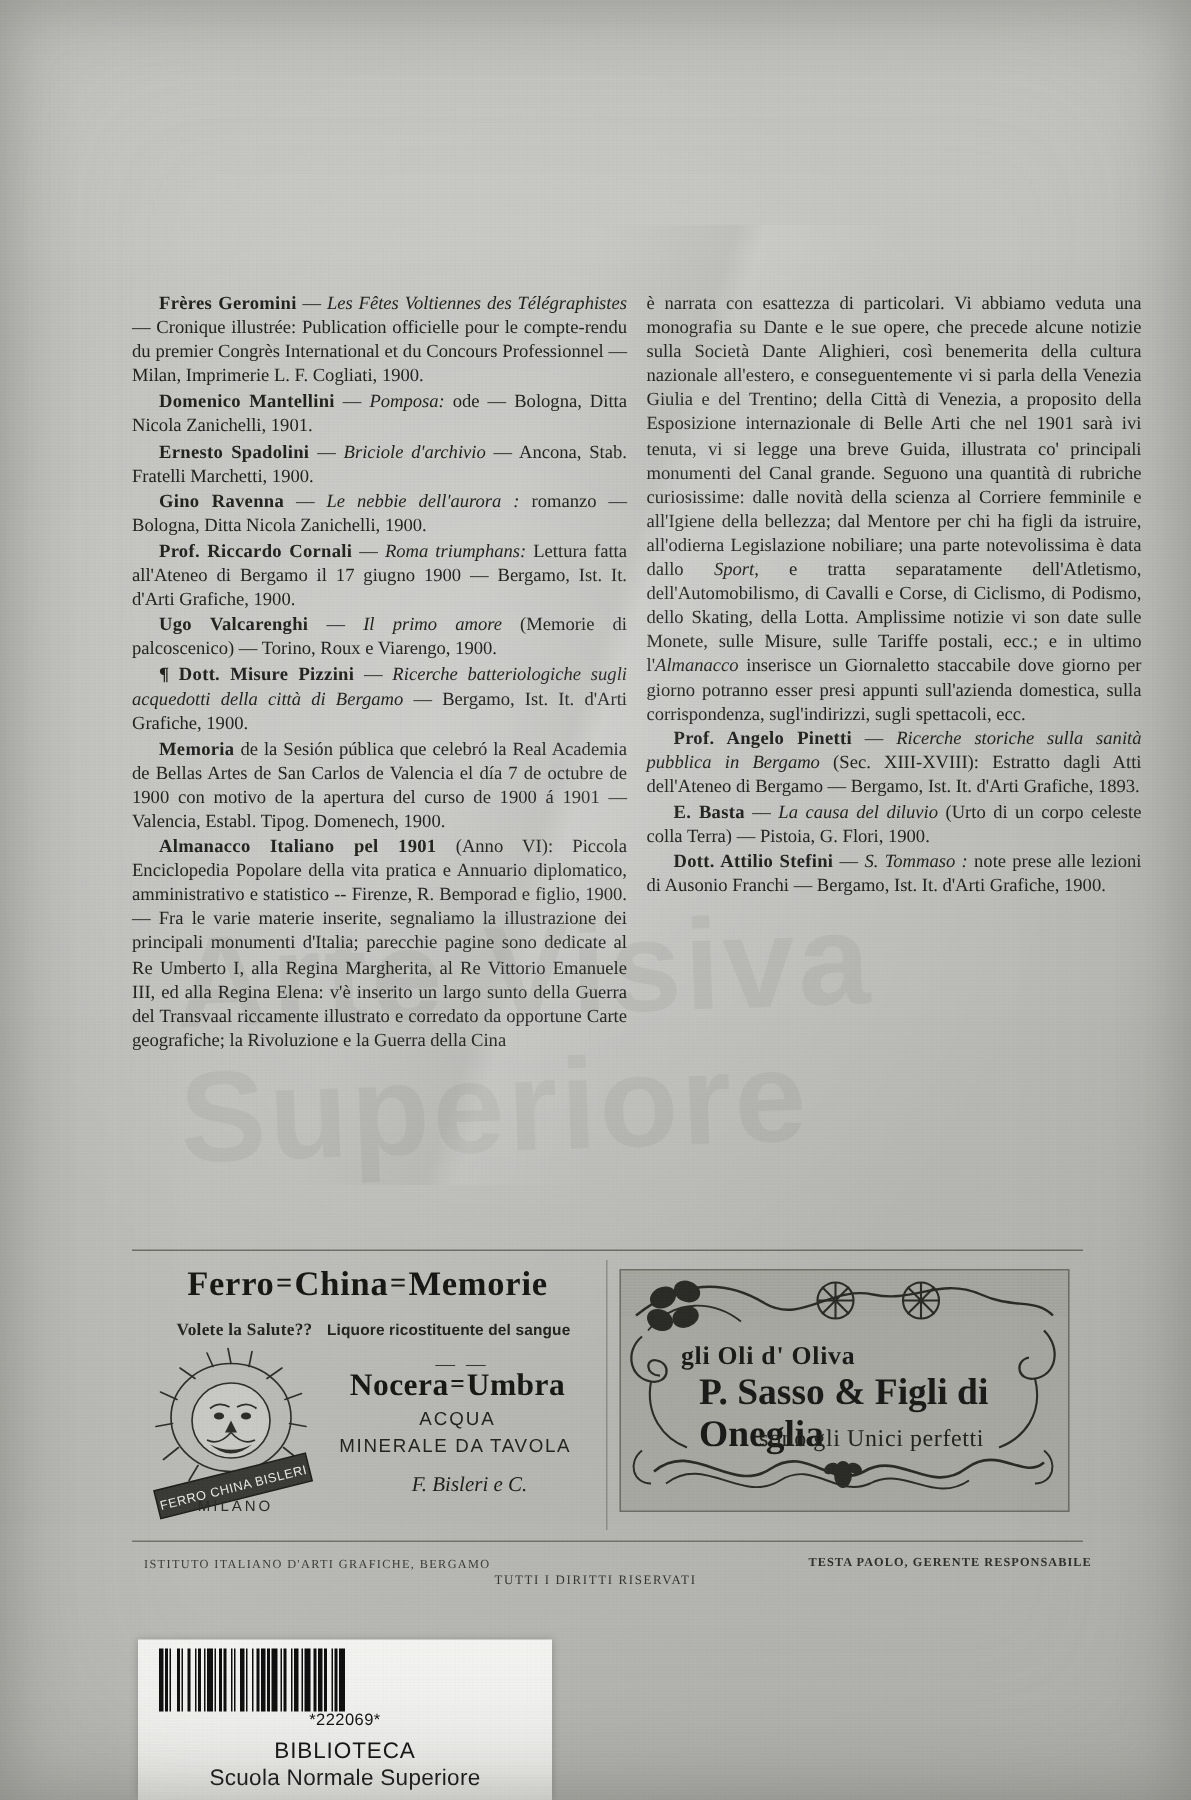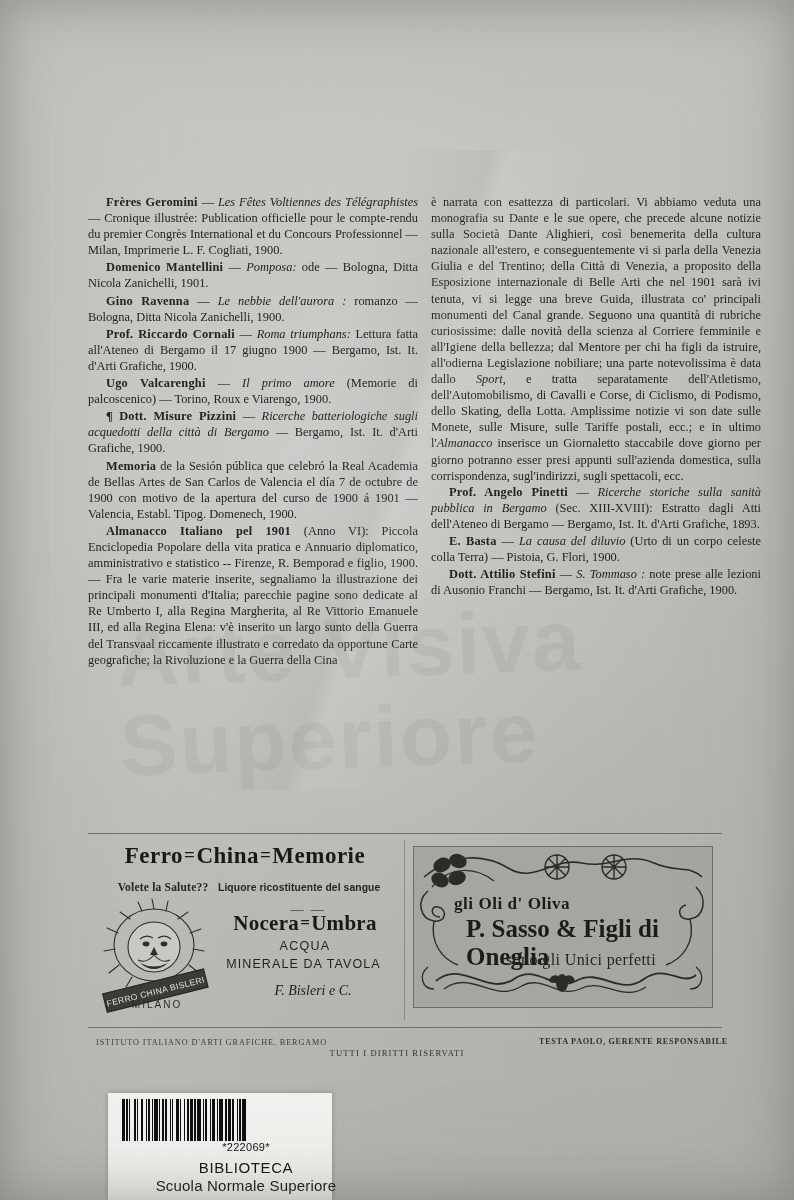--- a/index.html
+++ b/index.html
@@ -165,21 +165,21 @@
     position:absolute;left:539px;top:1037px;
     font-family:"Liberation Serif",serif;font-weight:700;font-size:8.2px;letter-spacing:.7px;color:#2e2e2b;
   }
   #imprint-center{
     position:absolute;left:0;top:1048px;width:794px;text-align:center;
     font-family:"Liberation Serif",serif;font-size:8.6px;letter-spacing:1.1px;color:#333330;
   }
 
   
   #label{
-    position:absolute;left:108px;top:1093px;width:224px;height:107px;
+    position:absolute;left:92px;top:1093px;width:276px;height:107px;
     background:#f3f3f1;
     box-shadow:0 0 5px rgba(60,60,56,.35);
   }
   #barcode{
     position:absolute;left:14px;top:6px;width:240px;height:42px;
     display:flex;align-items:stretch;gap:0;
   }
   #barcode i{display:block;height:100%;background:#0d0d0d;}
   #barcode b{display:block;height:100%;background:transparent;}
   #barcode-num{
@@ -202,20 +202,23 @@
 
   <div id="watermark">Arte Visiva Superiore</div>
 
 
   <div class="col" id="col-left">
     <div class="entry">
       <span class="au">Frères Geromini</span><span> — </span><span class="ti">Les Fêtes Voltiennes des Télégraphistes</span><span> — Cronique illustrée: Publication officielle pour le compte-rendu du premier Congrès International et du Concours Professionnel — Milan, Imprimerie L. F. Cogliati, 1900.</span>
     </div>
     <div class="entry">
       <span class="au">Domenico Mantellini</span><span> — </span><span class="ti">Pomposa:</span><span> ode — Bologna, Ditta Nicola Zanichelli, 1901.</span>
+    </div>
+    <div class="entry">
+      <span class="au">Ernesto Spadolini</span><span> — </span><span class="ti">Briciole d'archivio</span><span> — Ancona, Stab. Fratelli Marchetti, 1900.</span>
     </div>
     <div class="entry">
       <span class="au">Gino Ravenna</span><span> — </span><span class="ti">Le nebbie dell'aurora :</span><span> romanzo — Bologna, Ditta Nicola Zanichelli, 1900.</span>
     </div>
     <div class="entry">
       <span class="au">Prof. Riccardo Cornali</span><span> — </span><span class="ti">Roma triumphans:</span><span> Lettura fatta all'Ateneo di Bergamo il 17 giugno 1900 — Bergamo, Ist. It. d'Arti Grafiche, 1900.</span>
     </div>
     <div class="entry">
       <span class="au">Ugo Valcarenghi</span><span> — </span><span class="ti">Il primo amore</span><span> (Memorie di palcoscenico) — Torino, Roux e Viarengo, 1900.</span>
     </div>

